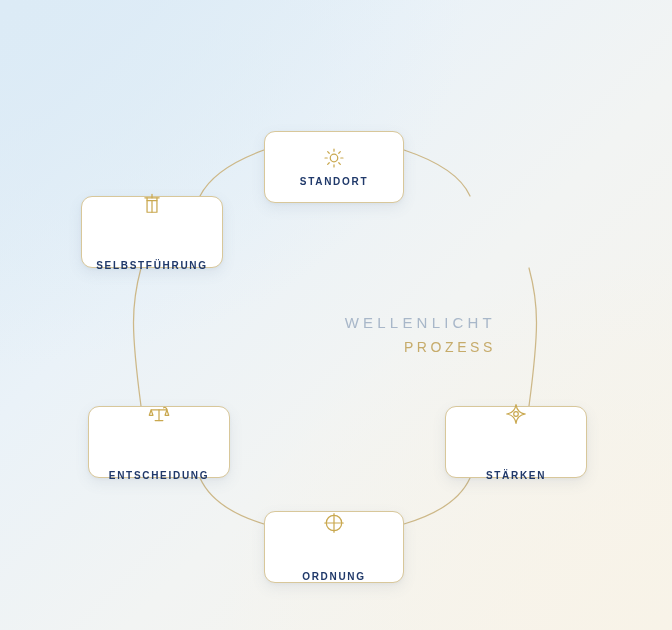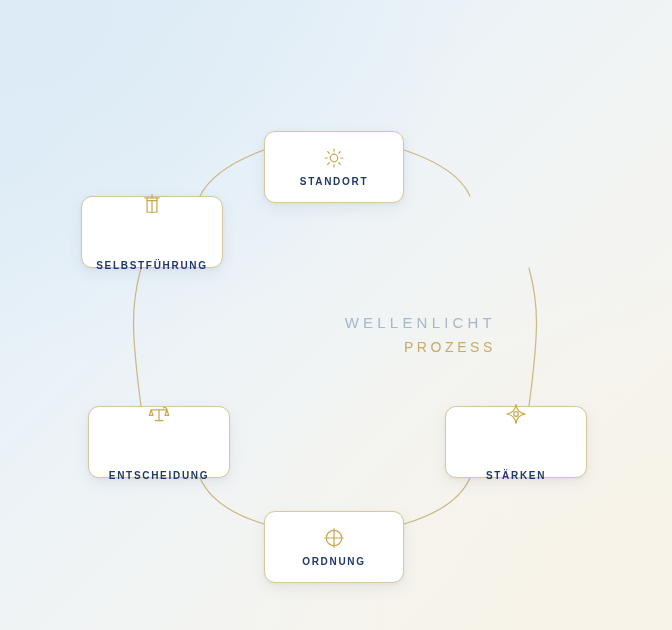--- a/index.html
+++ b/index.html
@@ -92,21 +92,21 @@
     font-weight: 700;
     color: #20396a;
     white-space: nowrap;
     text-align: center;
   }
 
   
   #node-standort       { left: 264px; top:  91px; margin-top: 40px; }
   #node-spannung       { left: 445px; top: 196px; }
   #node-staerken       { left: 445px; top: 406px; }
-  #node-ordnung        { left: 264px; top: 511px; }
+  #node-ordnung        { left: 264px; top: 511px; justify-content: space-between; }
   #node-entscheidung   { left:  81px; top: 406px; margin-left: 7px; }
   #node-selbstfuehrung { left:  81px; top: 196px; }
 </style>
 </head>
 <body>
 
 <div id="stage">
 
   <svg id="ring" viewBox="0 0 672 630" xmlns="http://www.w3.org/2000/svg" aria-hidden="true">
     <g fill="none" stroke="#cdb888" stroke-width="1.25" stroke-linecap="round">

